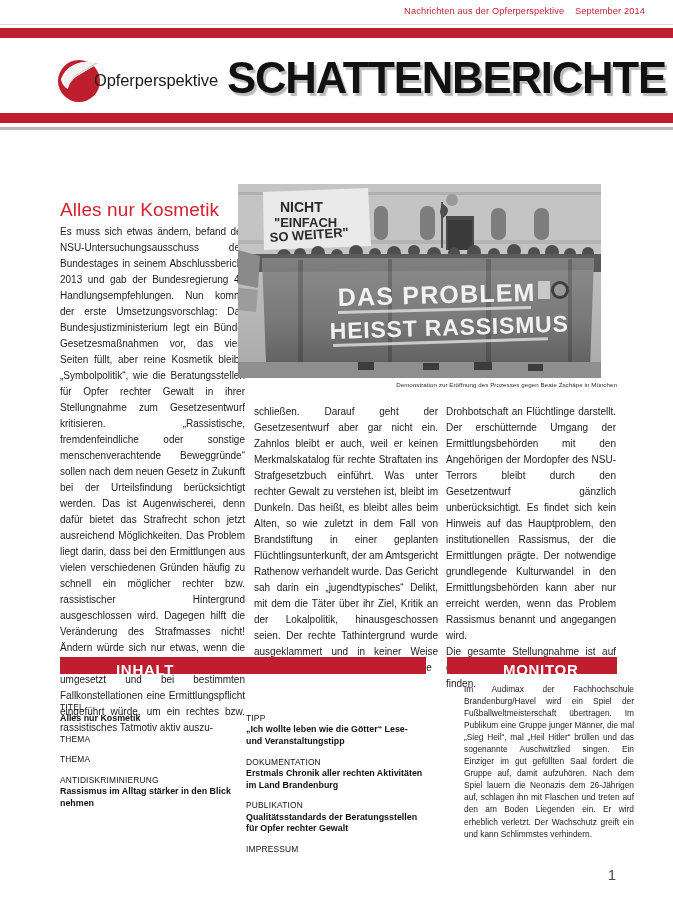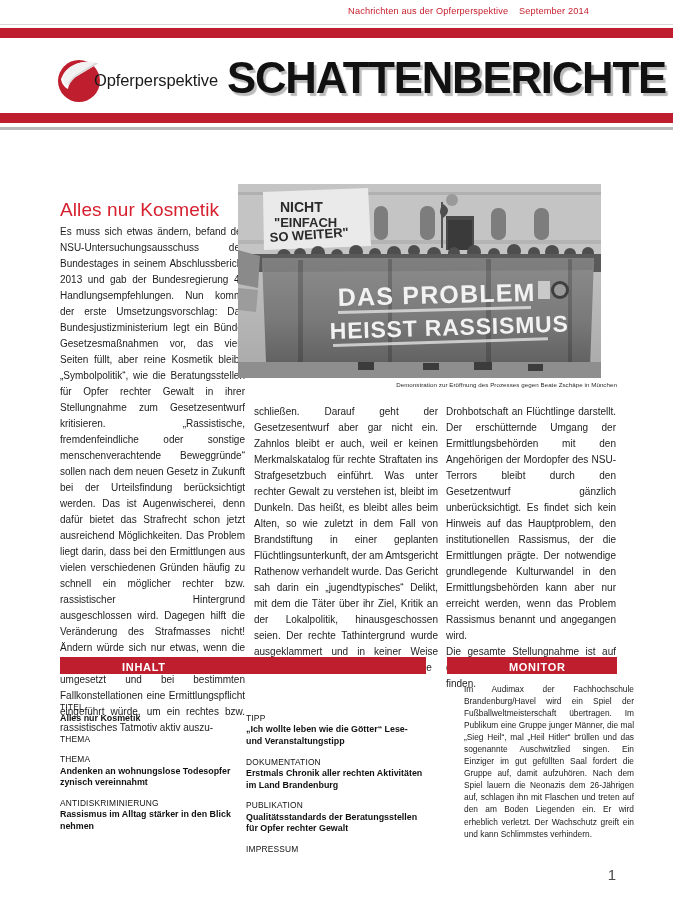--- a/index.html
+++ b/index.html
@@ -25,21 +25,21 @@
   .masthead-line {
     position: absolute;
     left: 0;
     width: 673px;
     text-align: right;
     color: #c8202e;
     font-size: 9.2px;
     letter-spacing: 0.15px;
   }
   .masthead-line .issue-label { padding-right: 8px; }
-  .masthead-line .issue-date { padding-right: 84px; }
+  .masthead-line .issue-date { padding-right: 28px; }
 
   .bar-red {
     position: absolute;
     left: 0;
     width: 673px;
     background: #bf1e2e;
   }
   .bar-grey {
     position: absolute;
     left: 0;
@@ -140,24 +140,24 @@
   }
 
   
   .sec-bar {
     position: absolute;
     background: #bf1e2e;
     height: 17px;
   }
   .sec-bar span {
     position: absolute;
-    left: 21px;
+    left: 15px;
     top: 3.5px;
     color: #ffffff;
-    font-size: 11px;
+    font-size: 15px;
     font-weight: bold;
     letter-spacing: 0.7px;
     padding-left: 41px;
   }
   #bar-inhalt { left: 60px; top: 657px; width: 366px; }
   #bar-monitor { left: 447px; top: 657px; width: 170px; }
 
   
   .toc {
     position: absolute;
@@ -352,21 +352,20 @@
   <div class="toc" id="toc1">
     <div class="toc-entry">
       <span class="toc-kicker">TITEL</span>
       <span class="toc-text">Alles nur Kosmetik</span>
     </div>
     <div class="toc-entry">
       <span class="toc-kicker">THEMA</span>
     </div>
     <div class="toc-entry">
       <span class="toc-kicker">THEMA</span>
-      <span class="toc-text">Andenken an wohnungslose Todesopfer zynisch vereinnahmt</span>
     </div>
     <div class="toc-entry">
       <span class="toc-kicker">ANTIDISKRIMINIERUNG</span>
       <span class="toc-text">Rassismus im Alltag stärker in den Blick nehmen</span>
     </div>
   </div>
 
   <div class="toc" id="toc2">
     <div class="toc-entry">
       <span class="toc-kicker">TIPP</span>

